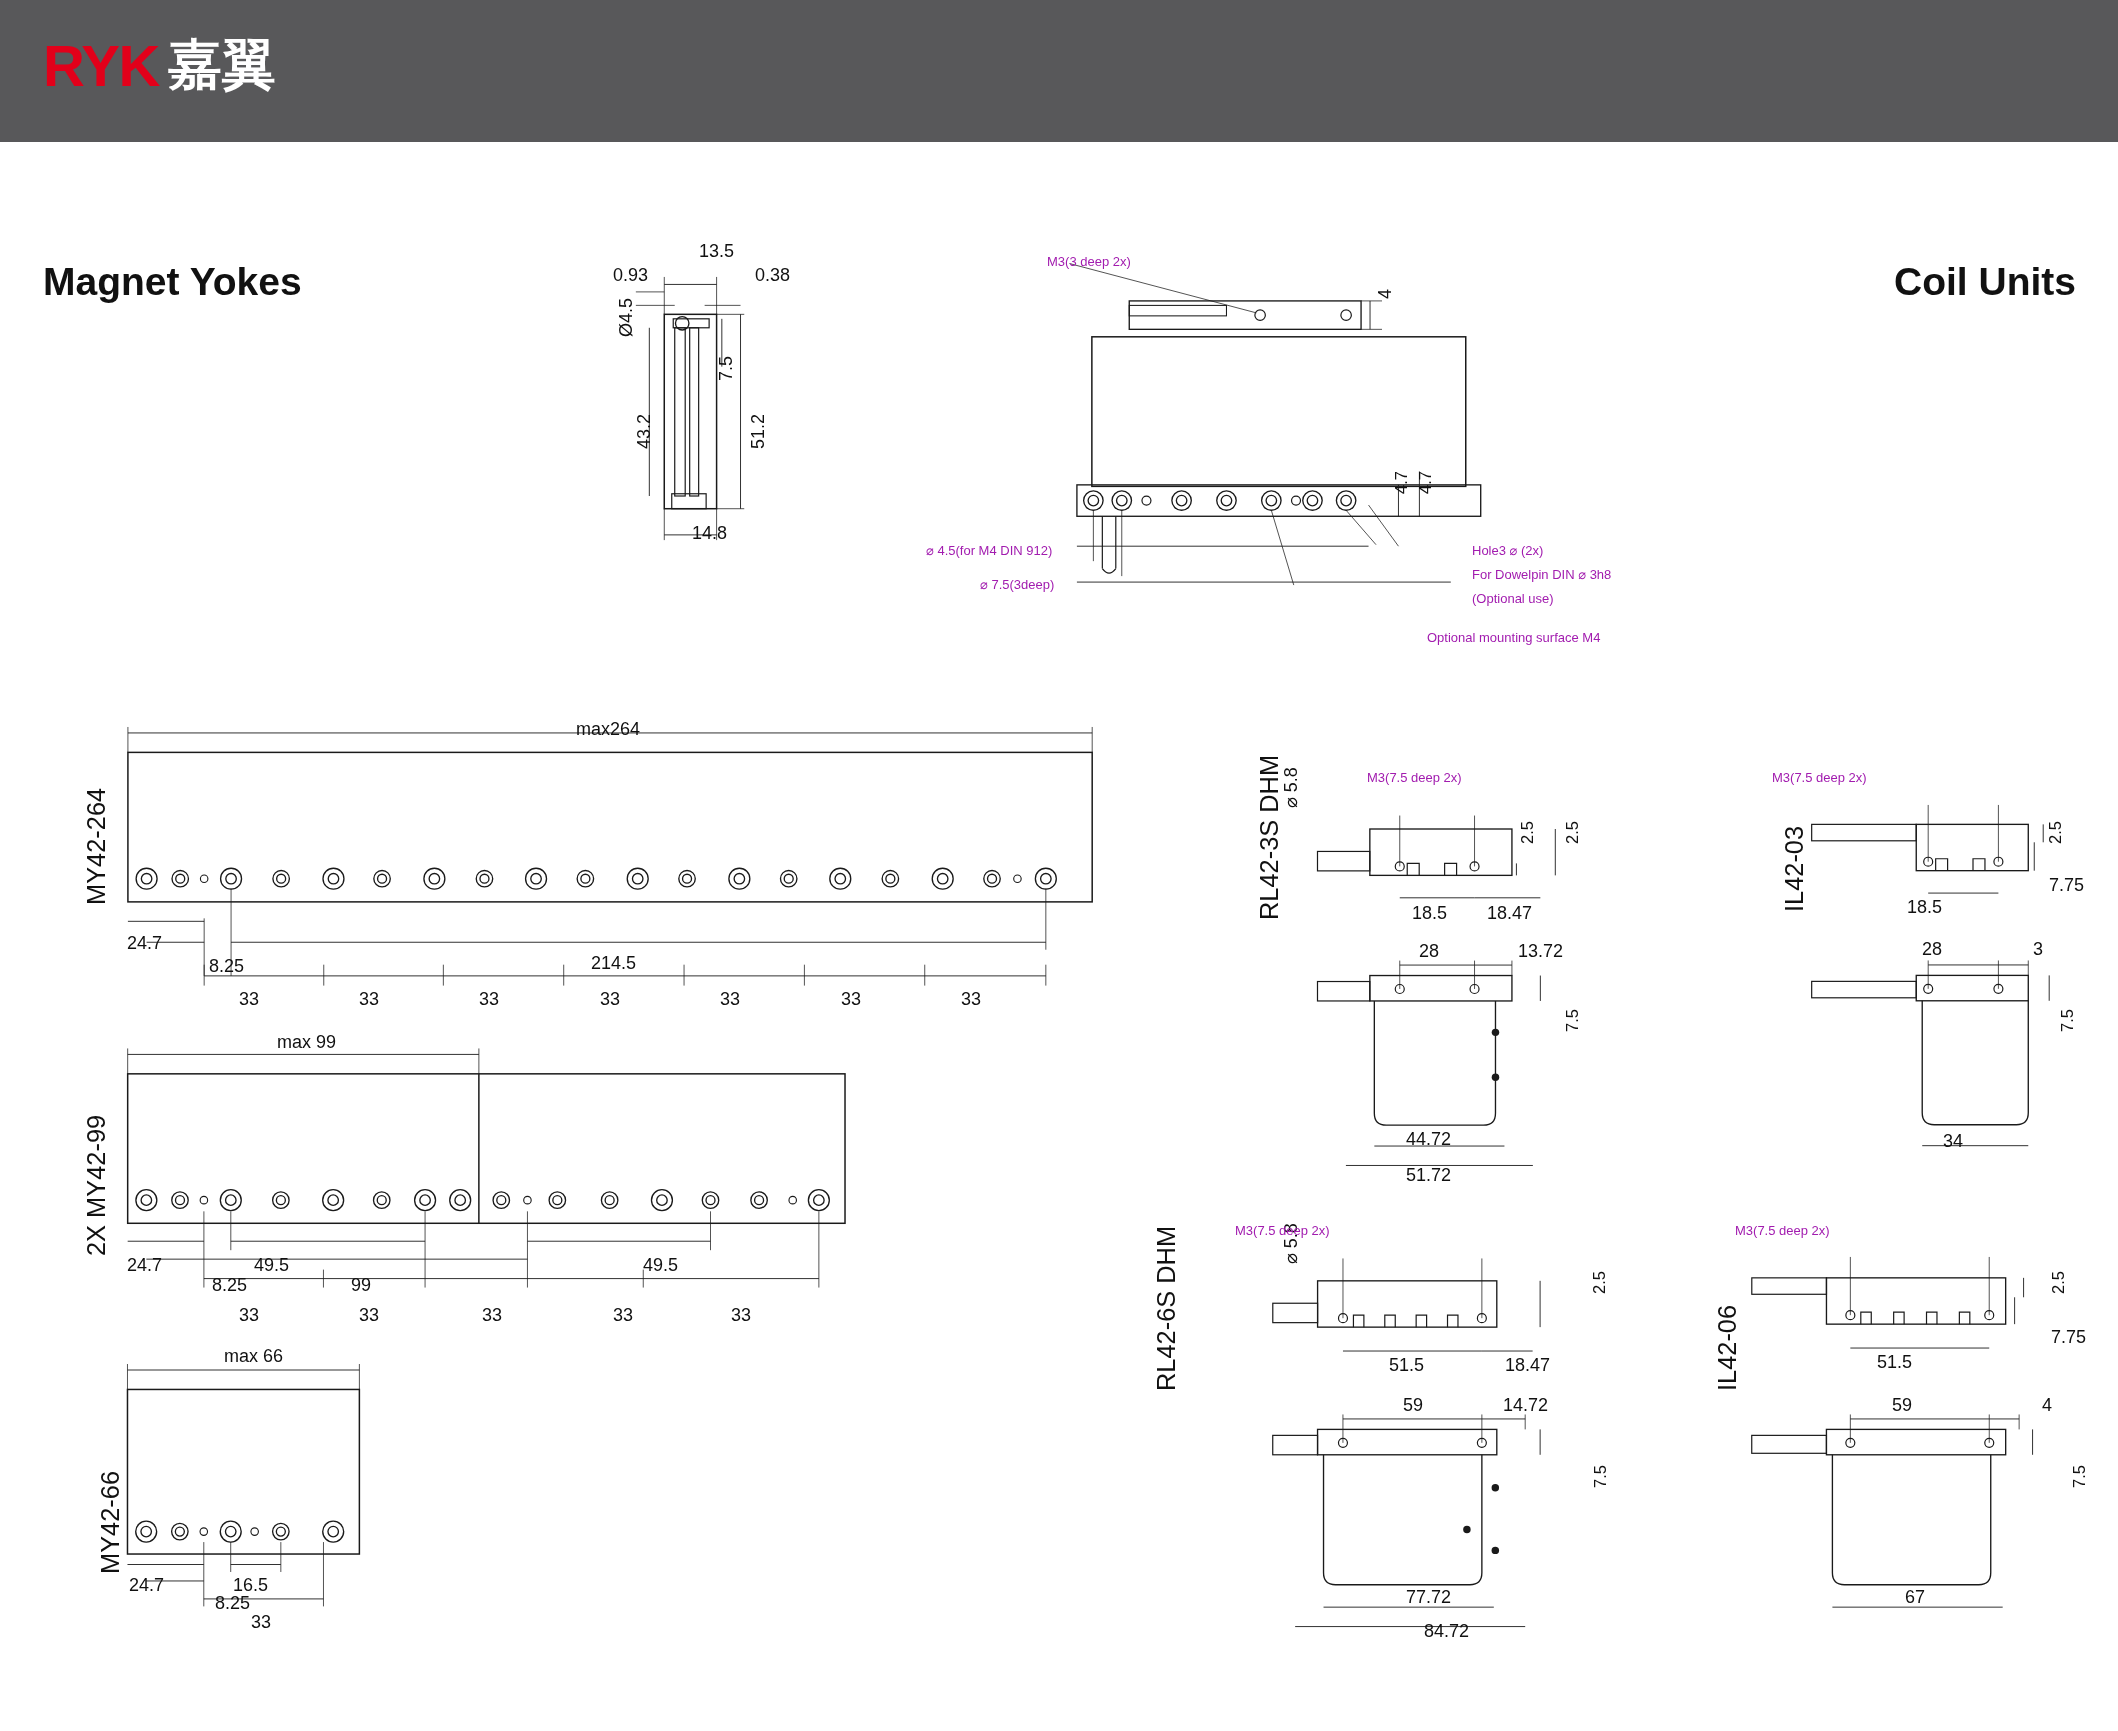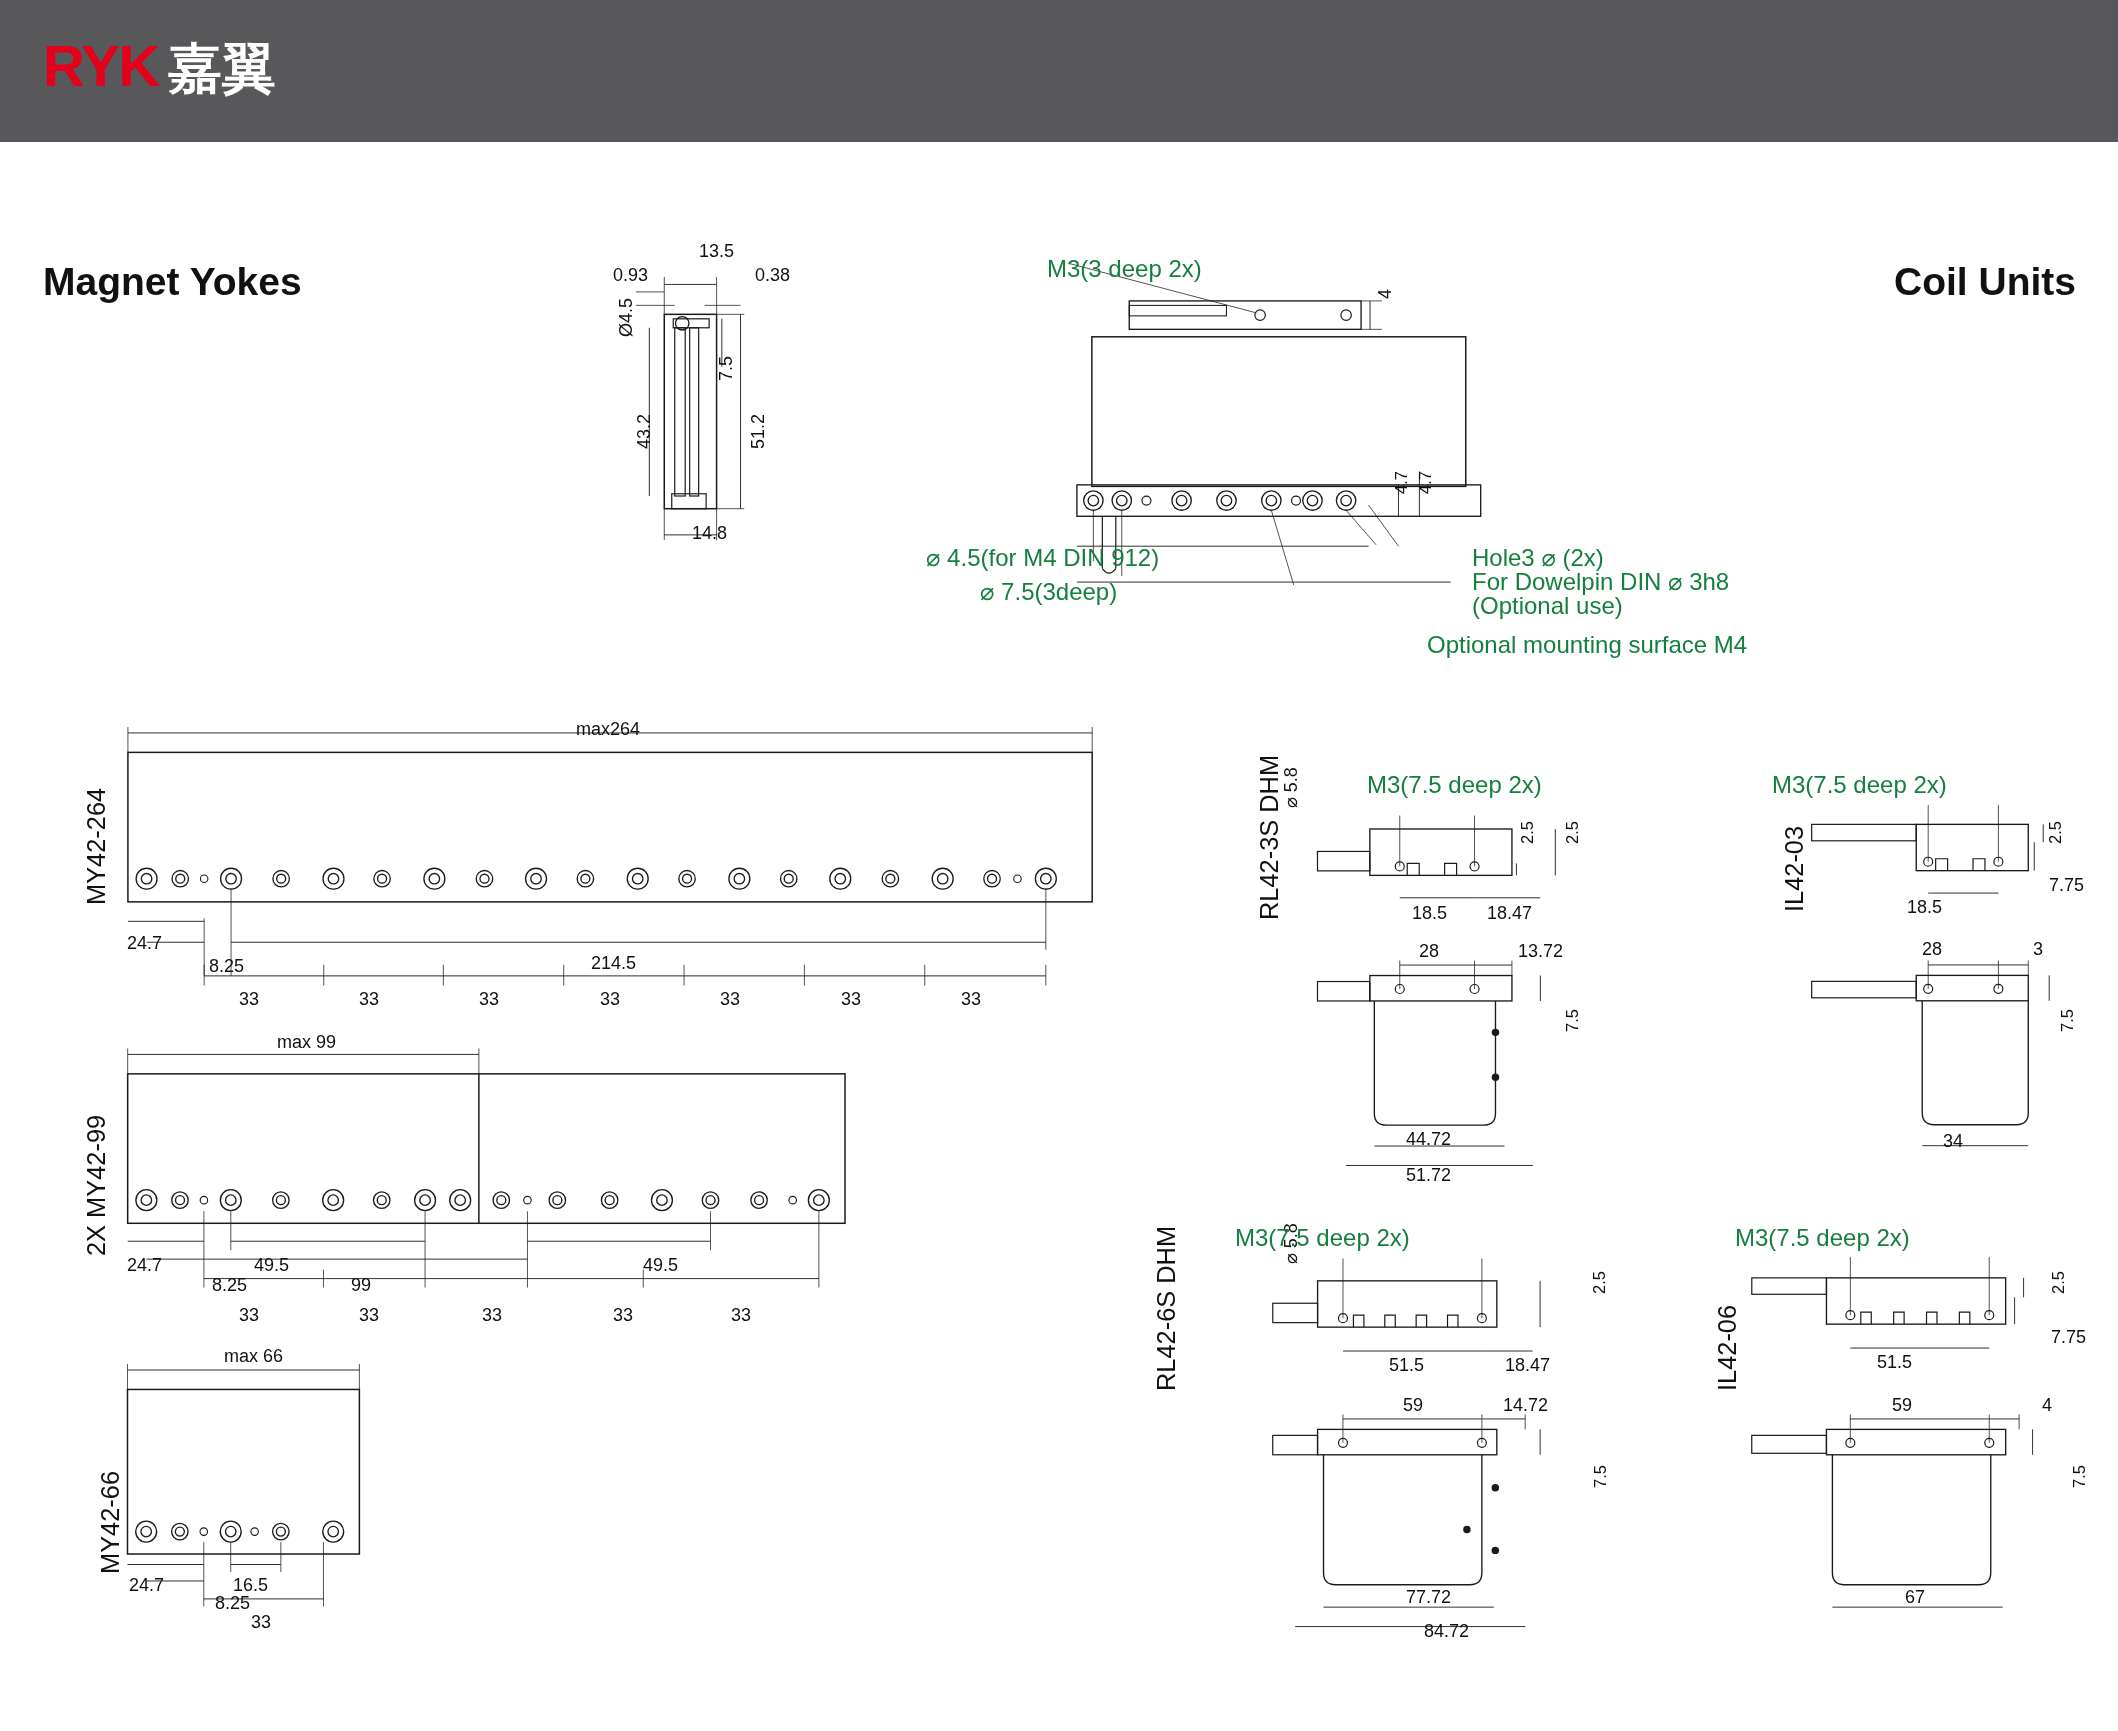--- a/index.html
+++ b/index.html
@@ -11,21 +11,21 @@
     position:relative;
     overflow:hidden;
   }
   
   .header{
     position:absolute;left:0;top:0;width:2119px;height:142px;
     background:#58585a;
   }
   .logo{
     position:absolute;left:43px;top:37px;
-    display:flex;align-items:flex-end;
+    display:flex;align-items:flex-start;
   }
   .logo-ryk{
     font-size:58px;font-weight:bold;color:#e2001a;
     letter-spacing:-1.5px;line-height:1;
     font-family:"Liberation Sans", sans-serif;
   }
   .logo-cn{
     font-size:54px;font-weight:bold;color:#ffffff;
     margin-left:9px;line-height:1;
   }
@@ -43,21 +43,21 @@
   .dim{
     position:absolute;font-size:18px;color:#111;white-space:nowrap;
     font-family:"Liberation Sans", sans-serif;
   }
   .lbl-rot{
     position:absolute;font-size:25.4px;color:#111;white-space:nowrap;
     transform:rotate(-90deg);transform-origin:left top;
     font-family:"Liberation Sans", sans-serif;
   }
   .note{
-    position:absolute;font-size:24px;color:#15803d;white-space:nowrap;line-height:1.25;
+    position:absolute;font-size:13px;color:#a21caf;white-space:nowrap;line-height:1.25;
   }
   svg{position:absolute;left:0;top:0;overflow:visible;}
 </style>
 </head>
 <body>
 
 <div class="header">
   <div class="logo">
     <span class="logo-ryk">RYK</span>
     <span class="logo-cn">嘉翼</span>

